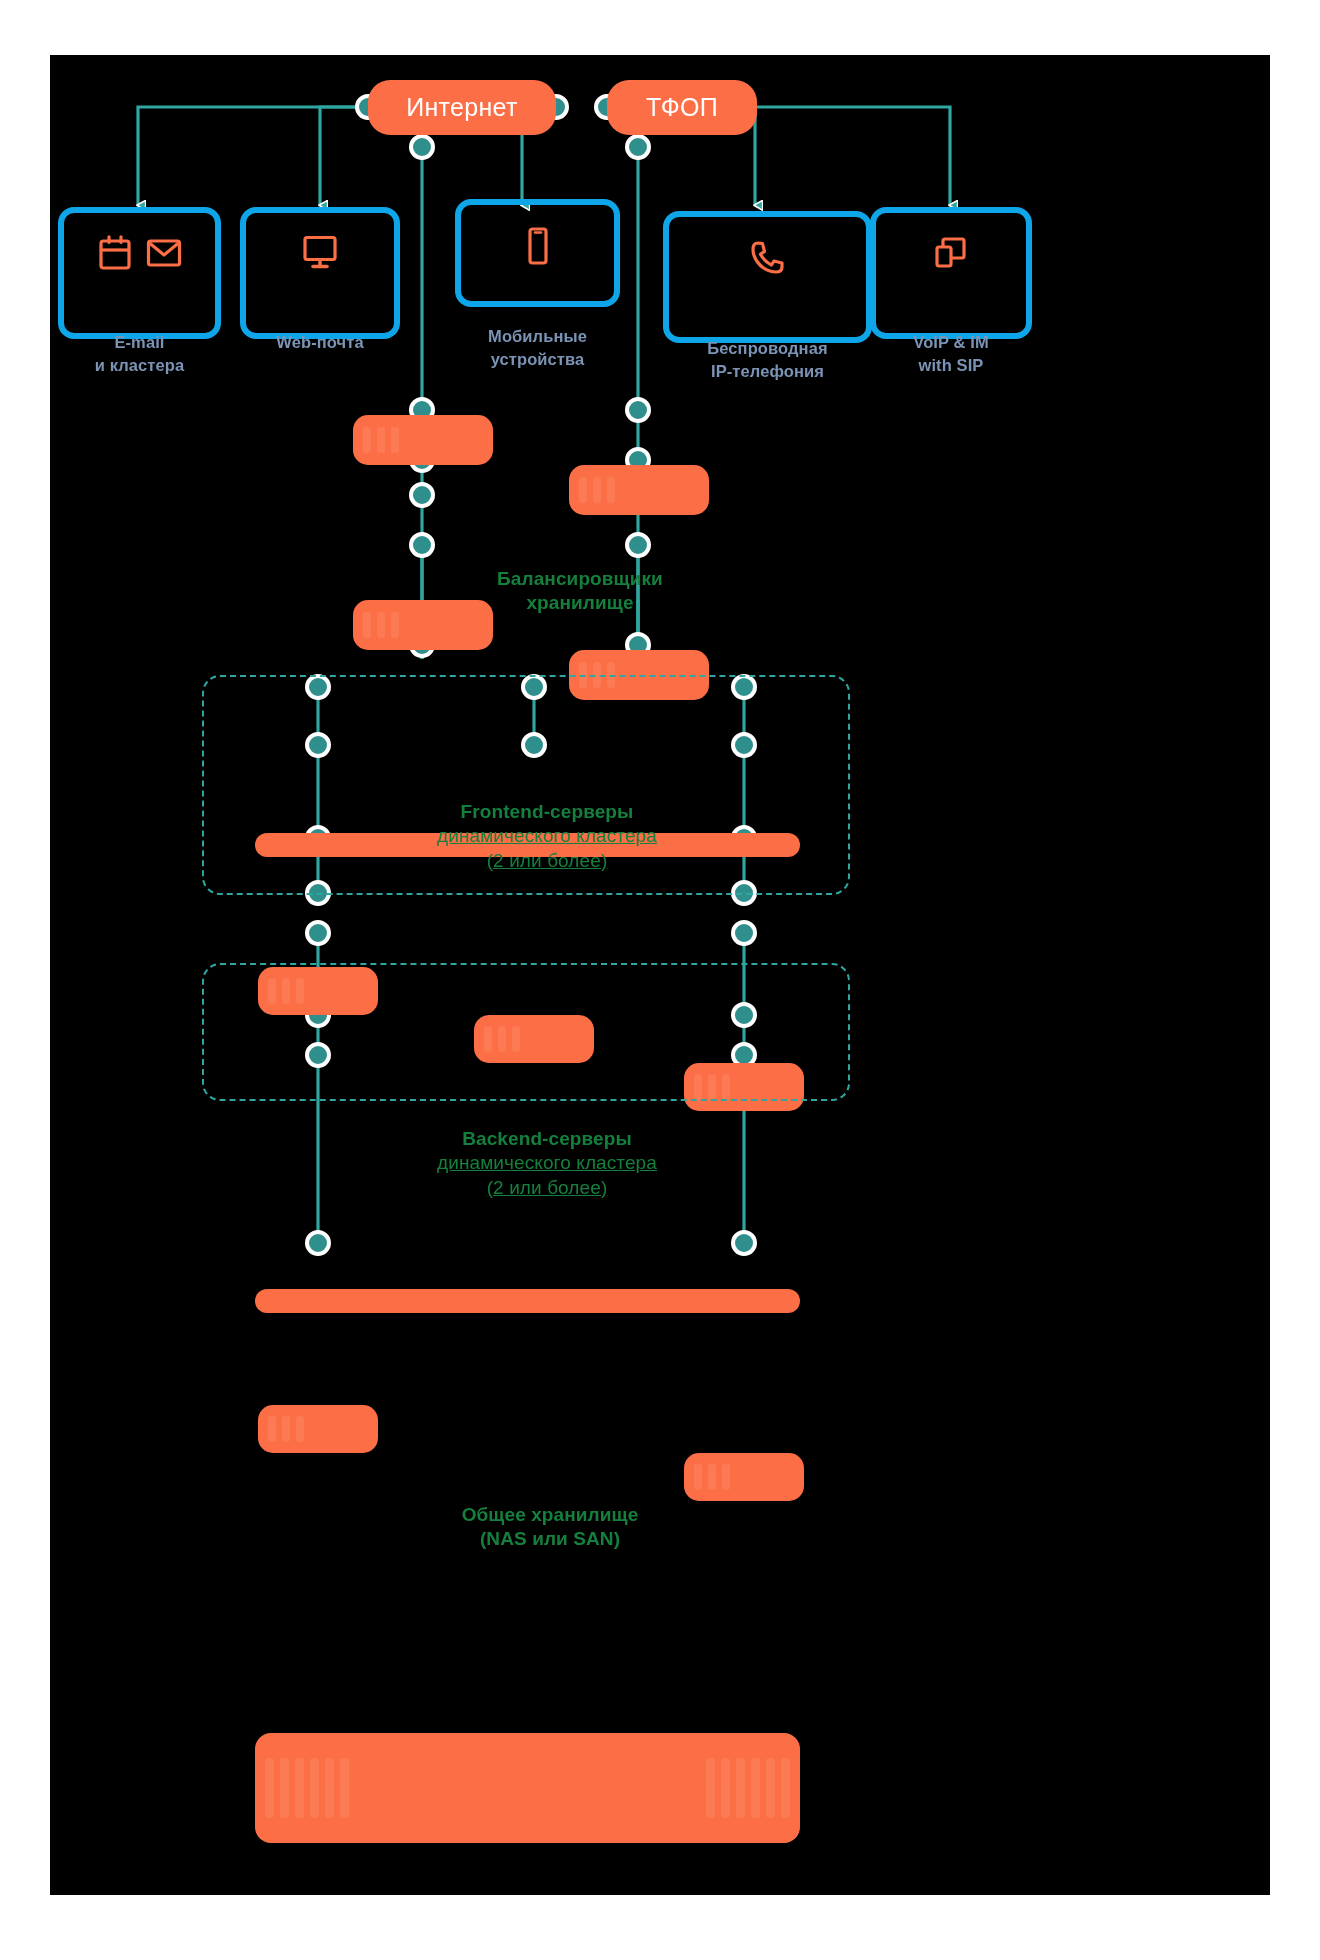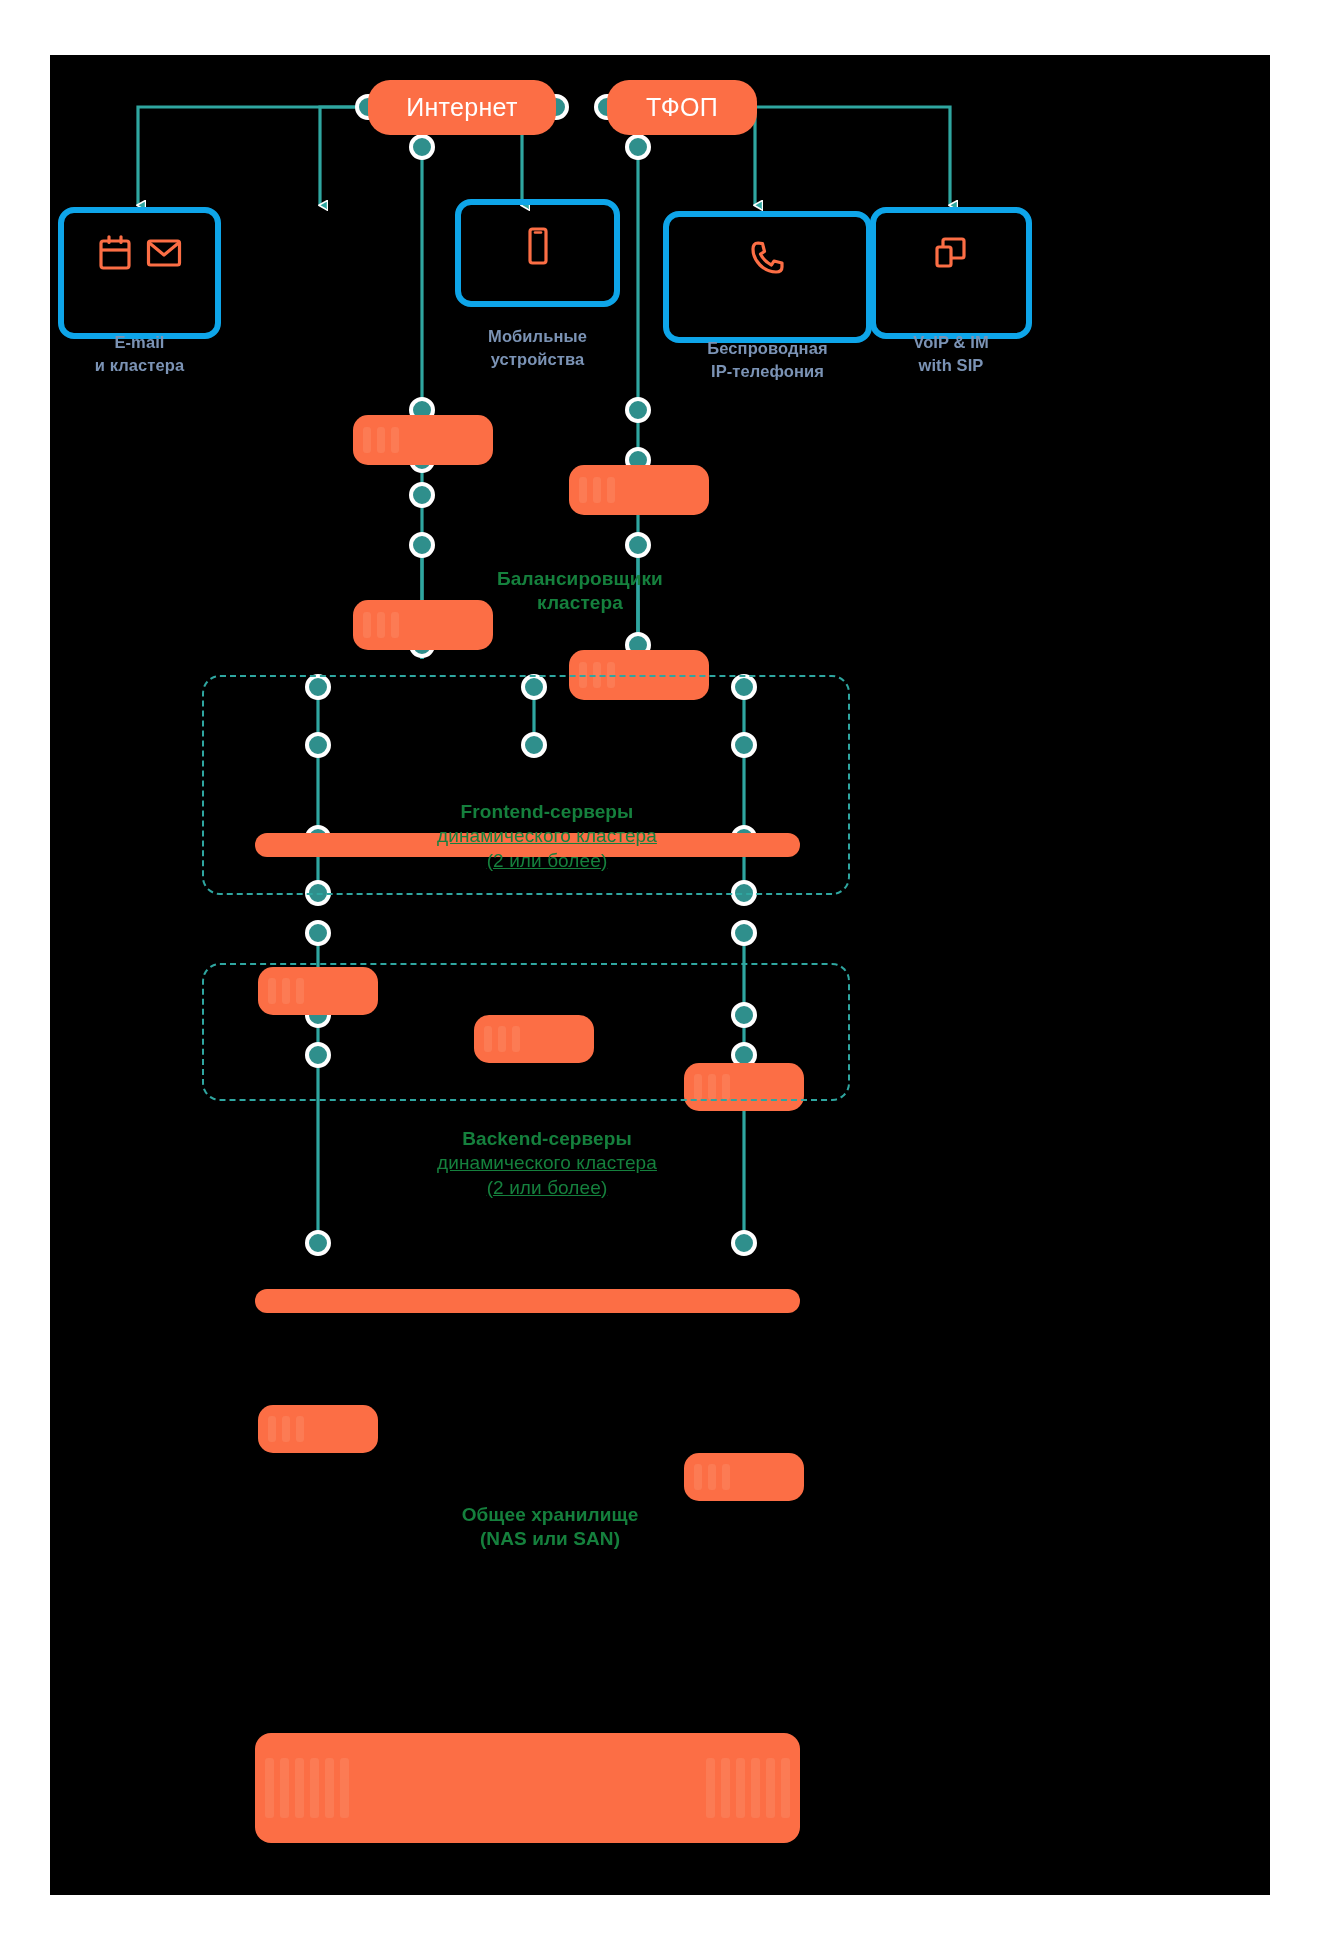--- a/index.html
+++ b/index.html
@@ -153,20 +153,32 @@
           <rect x="2.5" y="3" width="31" height="24" rx="2" fill="none" stroke="#fc6e45" stroke-width="3.2"></rect>
           <path d="M3.5,5 L18,17 L32.5,5" fill="none" stroke="#fc6e45" stroke-width="3.2" stroke-linecap="round" stroke-linejoin="round"></path>
         </svg>
       </div>
       <div class="svclabel">
         <span>E-mail</span><br>
         <span>и кластера</span>
       </div>
     </div>
 
+    <div class="node svcbox" style="left:190px;top:152px;width:160px;height:132px;">
+      <div class="svcicons">
+        <svg width="40" height="36" viewBox="0 0 40 36">
+          <rect x="5" y="2.5" width="30" height="22" rx="2" fill="none" stroke="#fc6e45" stroke-width="3.2"></rect>
+          <line x1="20" y1="25" x2="20" y2="30" stroke="#fc6e45" stroke-width="3.4"></line>
+          <line x1="13" y1="31.5" x2="27" y2="31.5" stroke="#fc6e45" stroke-width="3.6" stroke-linecap="round"></line>
+        </svg>
+      </div>
+      <div class="svclabel">
+        <span>Web-почта</span>
+      </div>
+    </div>
 
     <div class="node svcbox" style="left:405px;top:144px;width:165px;height:108px;">
       <div class="svcicons">
         <svg width="26" height="38" viewBox="0 0 26 38">
           <rect x="5" y="2" width="16" height="34" rx="2.5" fill="none" stroke="#fc6e45" stroke-width="3.2"></rect>
           <line x1="10" y1="5.5" x2="16" y2="5.5" stroke="#fc6e45" stroke-width="2.6" stroke-linecap="round"></line>
         </svg>
       </div>
       <div class="svclabel">
         <span>Мобильные</span><br>
@@ -224,21 +236,21 @@
     <div class="node hw sm" style="left:519px;top:445px;width:140px;height:50px;">
       <div class="slots">
         <div class="slot"></div>
           <div class="slot"></div>
           <div class="slot"></div>
       </div>
     </div>
 
     <div class="caption" style="left:370px;top:512px;width:320px;">
       <span>Балансировщики</span><br>
-      <span>кластера</span>
+      <span>хранилище</span>
     </div>
 
     <div class="node hw" style="left:205px;top:578px;width:545px;height:24px;border-radius:12px;"></div>
 
     <div class="node dashbox" style="left:152px;top:620px;width:648px;height:220px;"></div>
 
     <div class="node hw sm" style="left:208px;top:688px;width:120px;height:48px;">
       <div class="slots">
         <div class="slot"></div>
           <div class="slot"></div>

